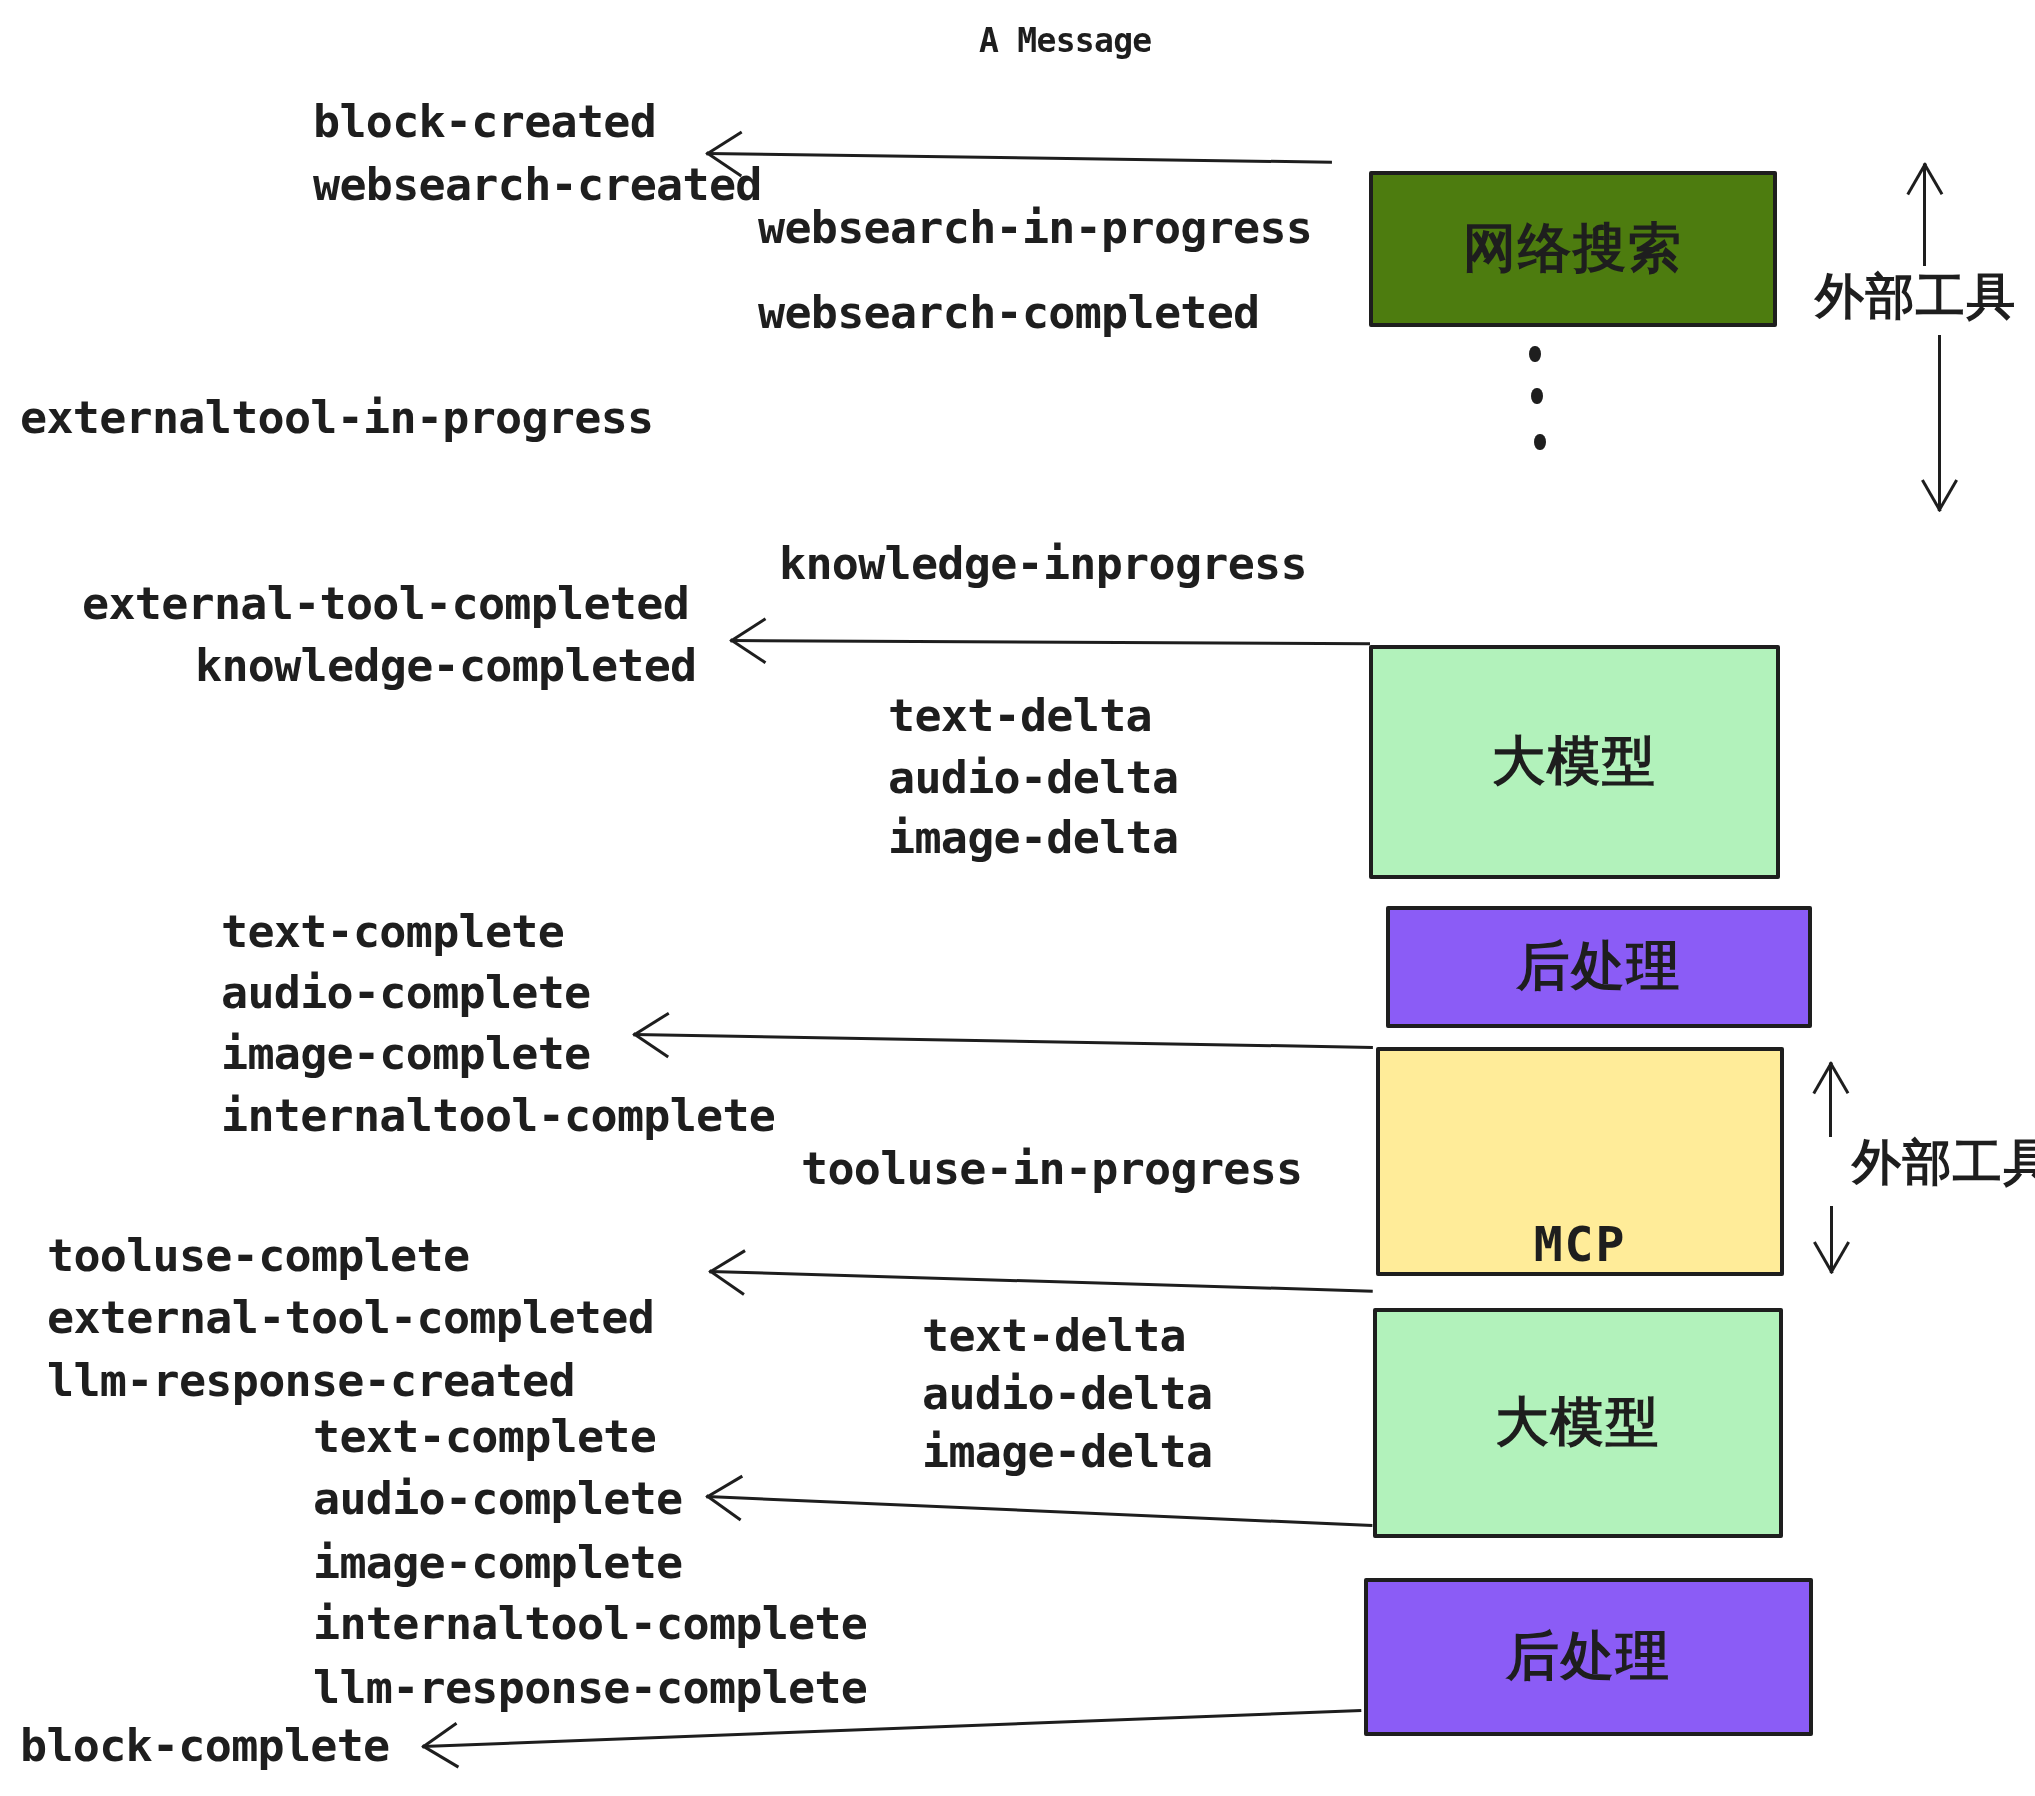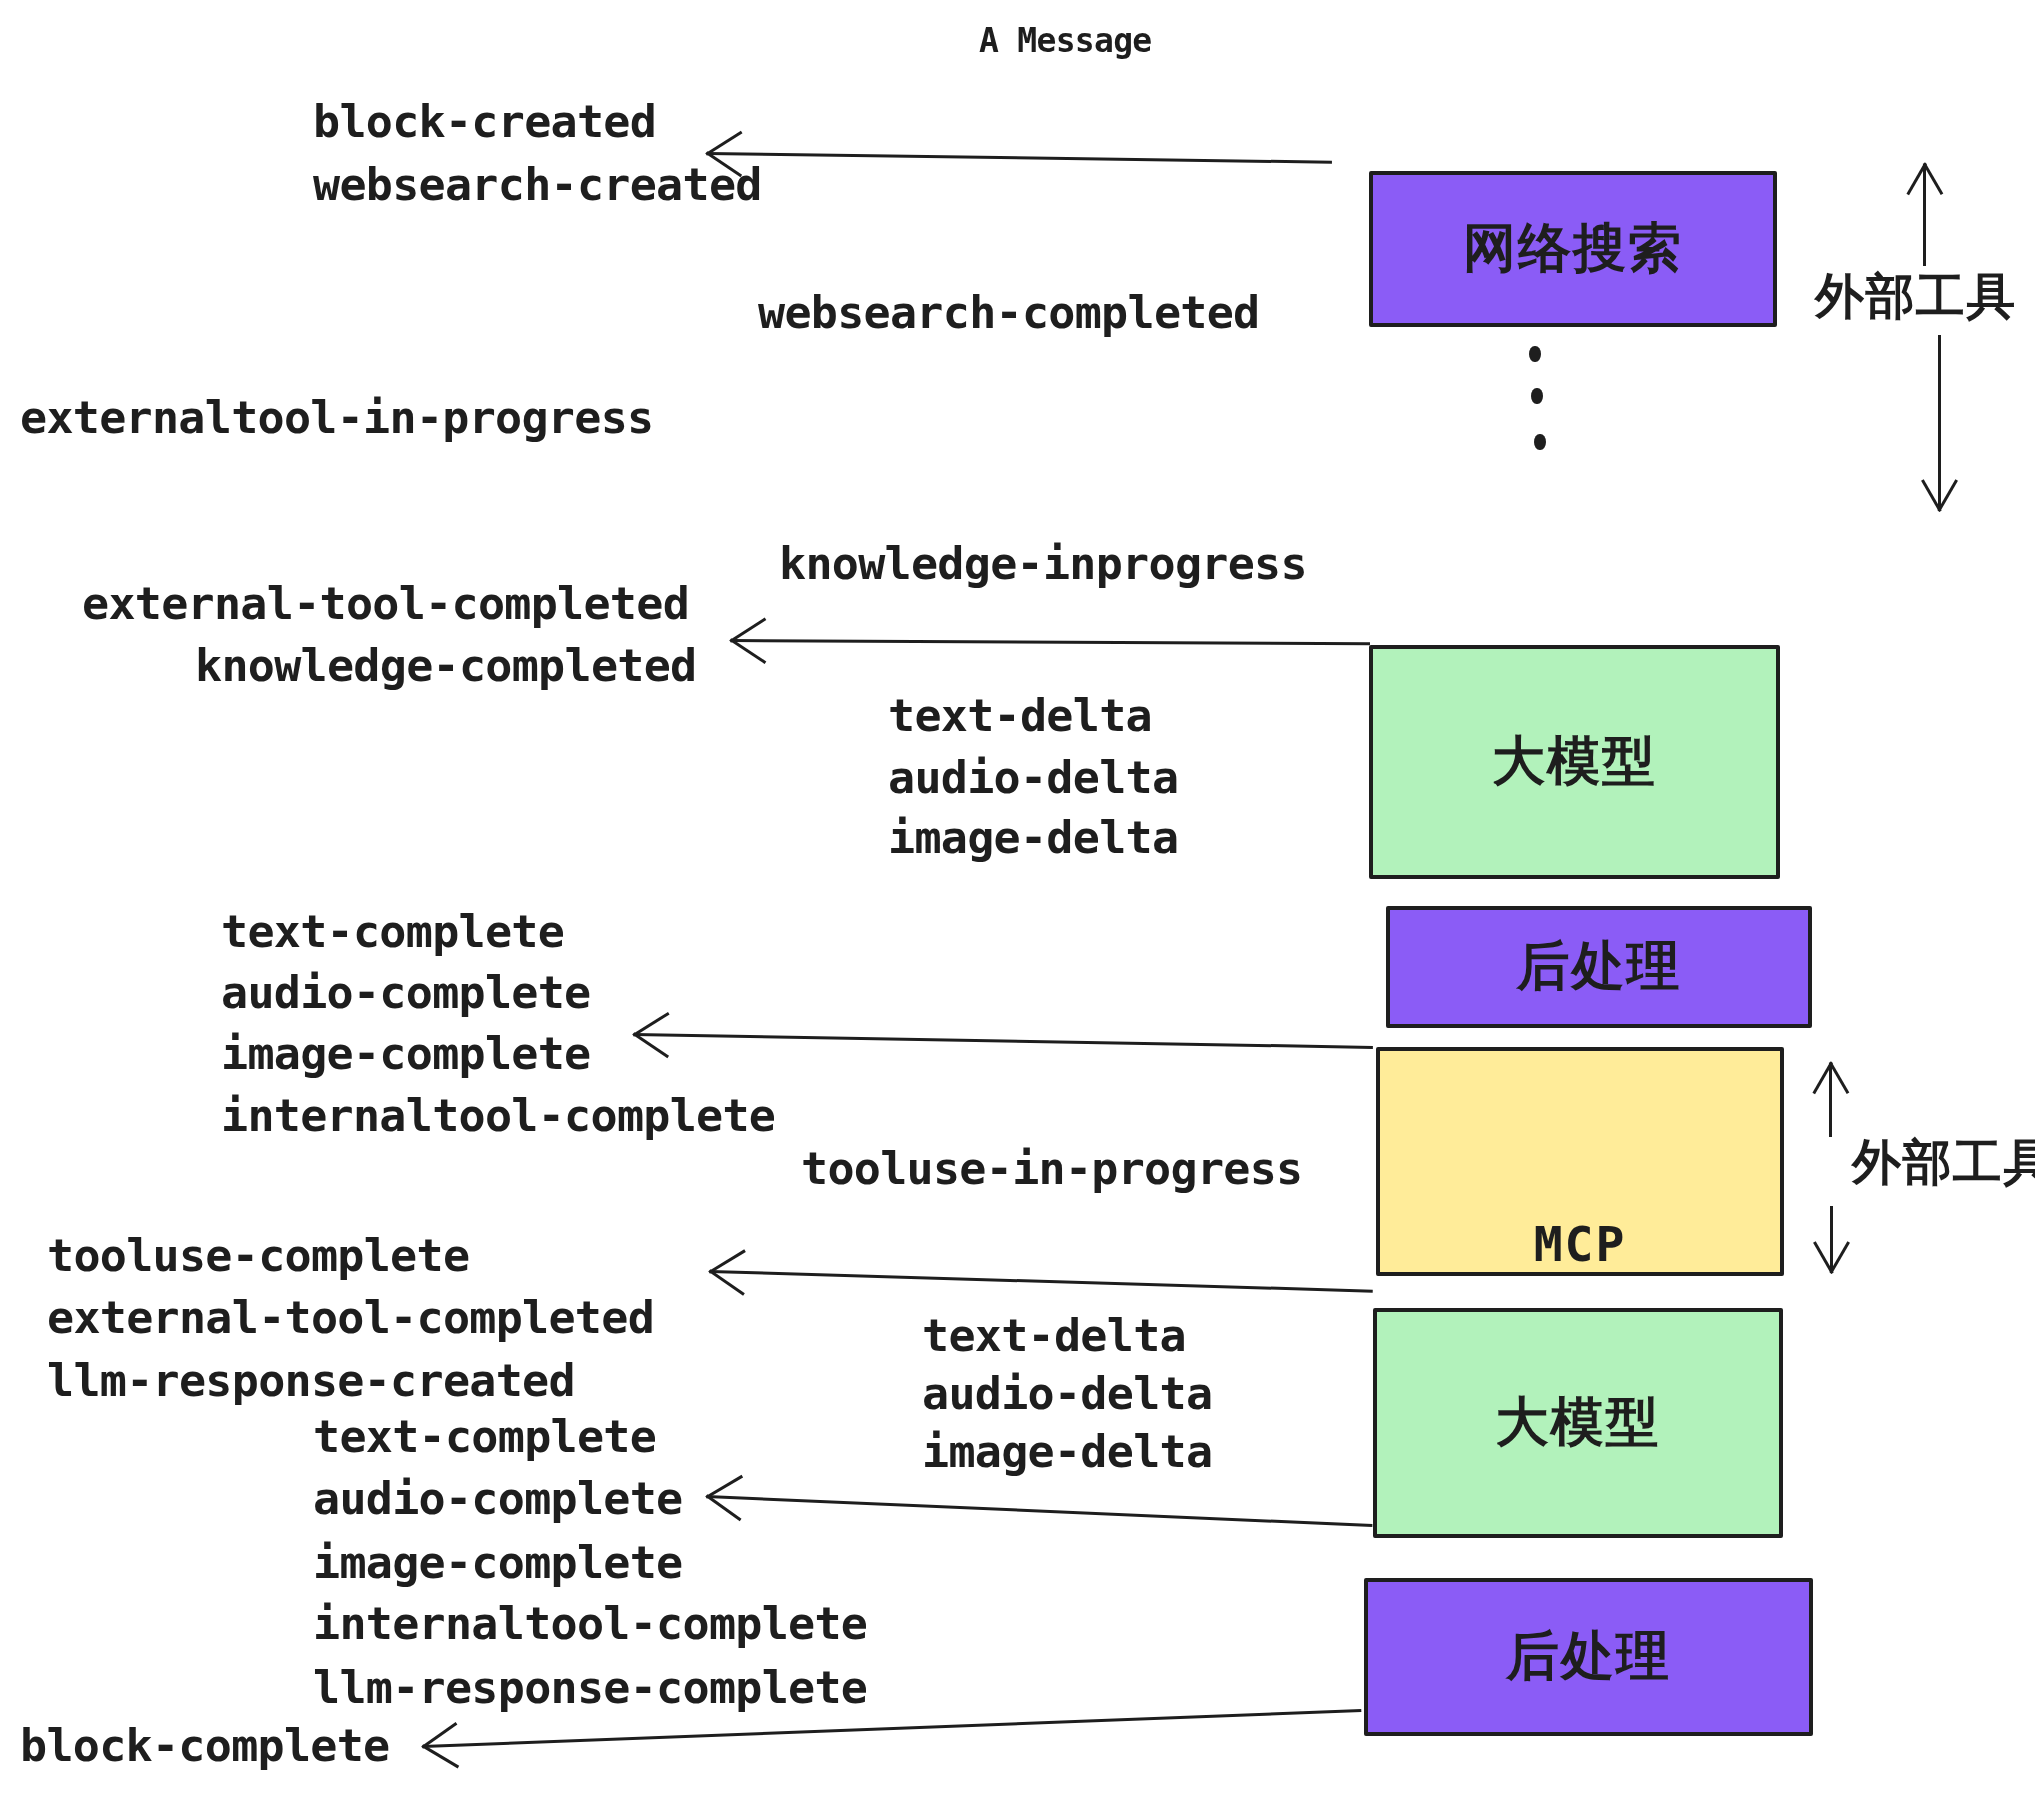--- a/index.html
+++ b/index.html
@@ -12,21 +12,21 @@
     transform:translateY(-50%);letter-spacing:-0.7px;
   }
   .title{font-size:33px;}
   .cjk{font-size:49px;letter-spacing:1.4px;}
   .box{
     position:absolute;border:4.1px solid #1e1e1e;border-radius:2px;
     display:flex;align-items:center;justify-content:center;
     font-size:53px;font-weight:700;letter-spacing:2px;
     font-family:"DejaVu Sans","DejaVu Sans Mono",sans-serif;
   }
-  .box.pink{background:#8b5cf6;}
+  .box.pink{background:#4d7c0f;}
   .box.green{background:#b2f2bb;}
   .box.yellow{background:#ffec99;}
   .box.white{background:#8b5cf6;}
   .box.latin{font-family:"DejaVu Sans Mono",monospace;font-size:48px;}
   
   .arrow{position:absolute;height:3.4px;background:#1e1e1e;transform-origin:0 1.7px;}
   .arrow::before,.arrow::after{
     content:"";position:absolute;left:-0.7px;top:0;width:42px;height:3.4px;
     background:#1e1e1e;transform-origin:1.7px 1.7px;
   }
@@ -46,20 +46,21 @@
 </style>
 </head>
 <body>
 
 <div class="canvas">
 
   <div class="lbl title" style="left:979px;top:40px;">A Message</div>
 
   <div class="lbl" style="left:313px;top:121px;">block-created</div>
   <div class="lbl" style="left:313px;top:184px;">websearch-created</div>
+  <div class="lbl" style="left:758px;top:227px;">websearch-in-progress</div>
   <div class="lbl" style="left:758px;top:312px;">websearch-completed</div>
   <div class="lbl" style="left:20px;top:417px;">externaltool-in-progress</div>
   <div class="lbl" style="left:82px;top:603px;">external-tool-completed</div>
   <div class="lbl" style="left:195px;top:665px;">knowledge-completed</div>
   <div class="lbl" style="left:779px;top:563px;">knowledge-inprogress</div>
 
   <div class="lbl" style="left:888px;top:715px;">text-delta</div>
   <div class="lbl" style="left:888px;top:777px;">audio-delta</div>
   <div class="lbl" style="left:888px;top:837px;">image-delta</div>
 

